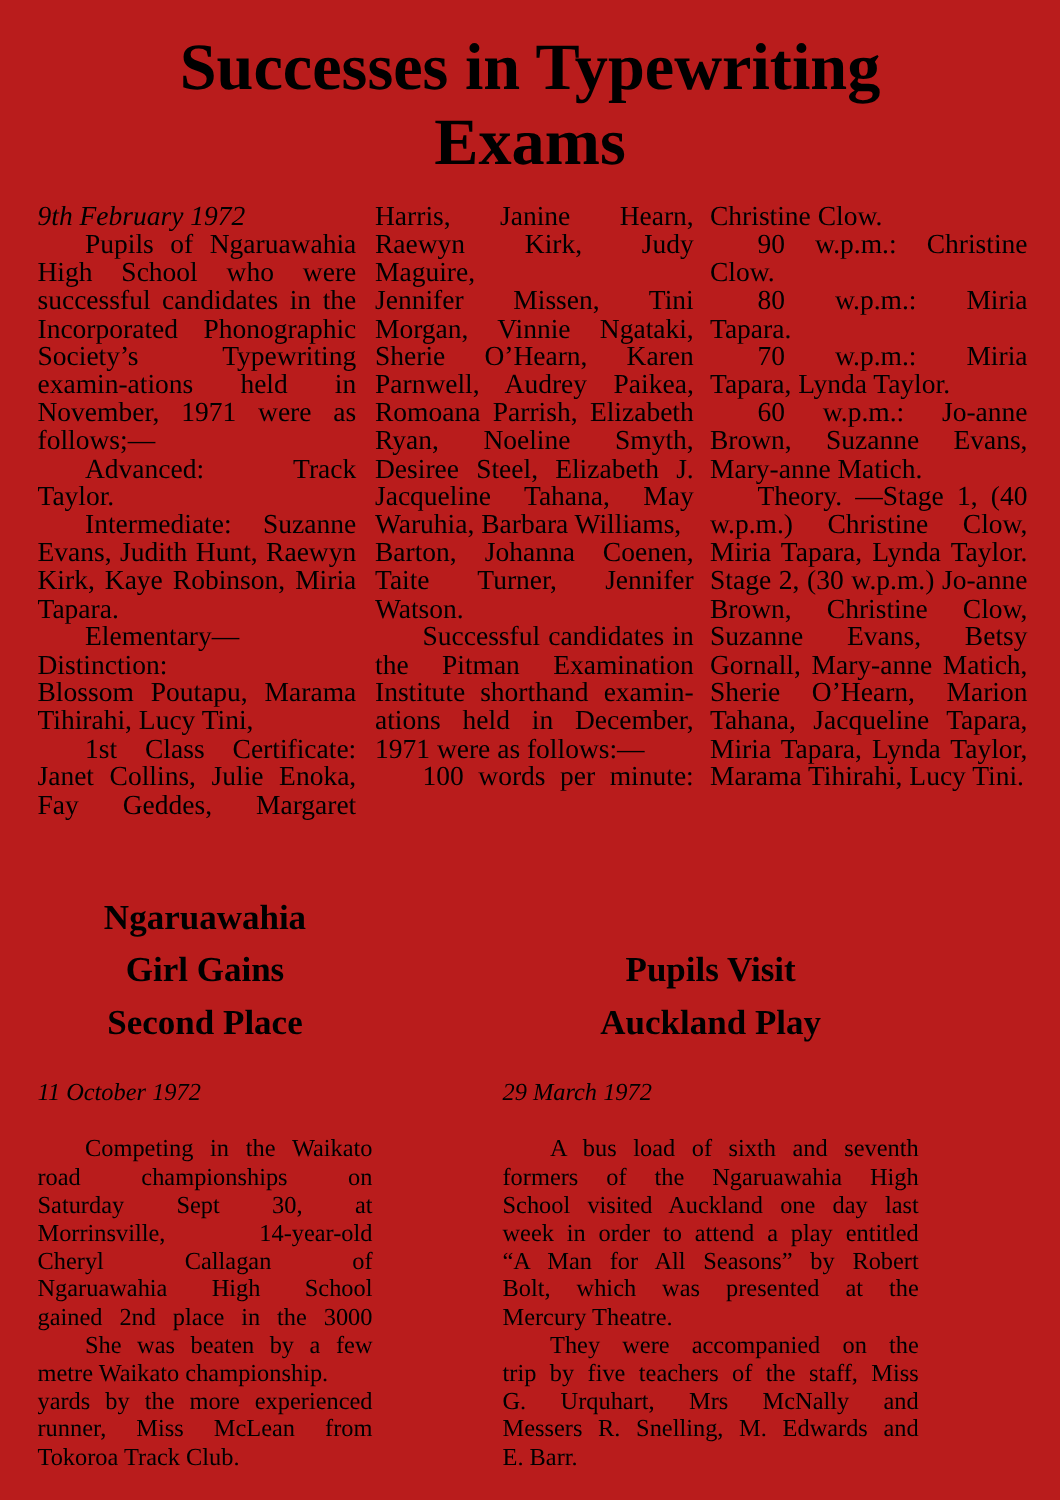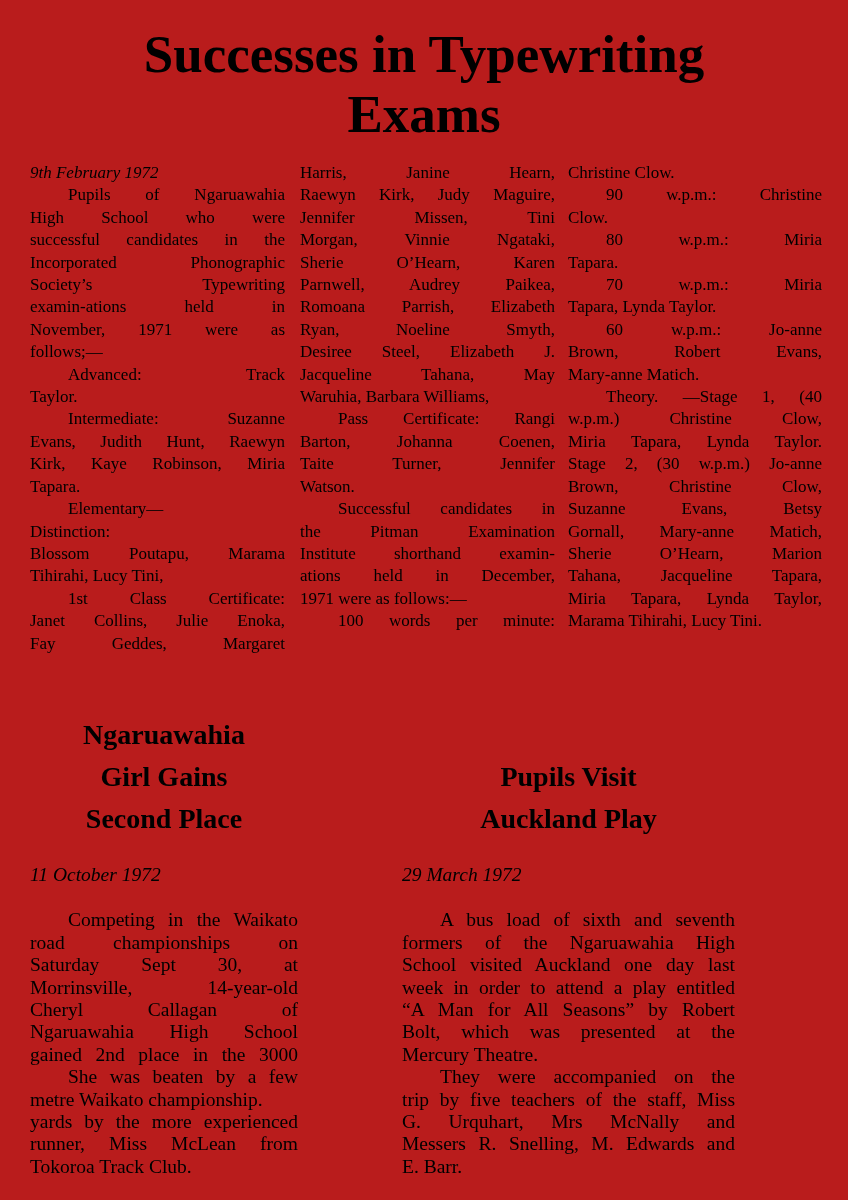--- a/index.html
+++ b/index.html
@@ -18,21 +18,21 @@
     width: 848px;
     text-align: center;
     font-weight: bold;
     font-size: 53px;
     line-height: 60px;
   }
   .col {
     position: absolute;
     top: 162px;
     width: 255px;
-    font-size: 17px;
+    font-size: 22px;
     line-height: 22.4px;
     text-align: left;
   }
   #col1 { left: 30px; }
   #col2 { left: 300px; }
   #col3 { left: 568px; width: 254px; }
   .sub-article {
     position: absolute;
     font-size: 19.5px;
     line-height: 22.4px;
@@ -95,21 +95,20 @@
         <div class="line j">Raewyn Kirk, Judy Maguire,</div>
         <div class="line j">Jennifer Missen, Tini</div>
         <div class="line j">Morgan, Vinnie Ngataki,</div>
         <div class="line j">Sherie O’Hearn, Karen</div>
         <div class="line j">Parnwell, Audrey Paikea,</div>
         <div class="line j">Romoana Parrish, Elizabeth</div>
         <div class="line j">Ryan, Noeline Smyth,</div>
         <div class="line j">Desiree Steel, Elizabeth J.</div>
         <div class="line j">Jacqueline Tahana, May</div>
         <div class="line">Waruhia, Barbara Williams,</div>
-        <div class="line j i">Pass Certificate: Rangi</div>
         <div class="line j">Barton, Johanna Coenen,</div>
         <div class="line j">Taite Turner, Jennifer</div>
         <div class="line">Watson.</div>
         <div class="line j i">Successful candidates in</div>
         <div class="line j">the Pitman Examination</div>
         <div class="line j">Institute shorthand examin-</div>
         <div class="line j">ations held in December,</div>
         <div class="line">1971 were as follows:—</div>
         <div class="line j i">100 words per minute:</div>
       </div>
@@ -118,21 +117,21 @@
   <div class="col" id="col3">
     <div>
         <div class="line">Christine Clow.</div>
         <div class="line j i">90 w.p.m.: Christine</div>
         <div class="line">Clow.</div>
         <div class="line j i">80 w.p.m.: Miria</div>
         <div class="line">Tapara.</div>
         <div class="line j i">70 w.p.m.: Miria</div>
         <div class="line">Tapara, Lynda Taylor.</div>
         <div class="line j i">60 w.p.m.: Jo-anne</div>
-        <div class="line j">Brown, Robert Evans,</div>
+        <div class="line j">Brown, Suzanne Evans,</div>
         <div class="line">Mary-anne Matich.</div>
         <div class="line j i">Theory. —Stage 1, (40</div>
         <div class="line j">w.p.m.) Christine Clow,</div>
         <div class="line j">Miria Tapara, Lynda Taylor.</div>
         <div class="line j">Stage 2, (30 w.p.m.) Jo-anne</div>
         <div class="line j">Brown, Christine Clow,</div>
         <div class="line j">Suzanne Evans, Betsy</div>
         <div class="line j">Gornall, Mary-anne Matich,</div>
         <div class="line j">Sherie O’Hearn, Marion</div>
         <div class="line j">Tahana, Jacqueline Tapara,</div>

